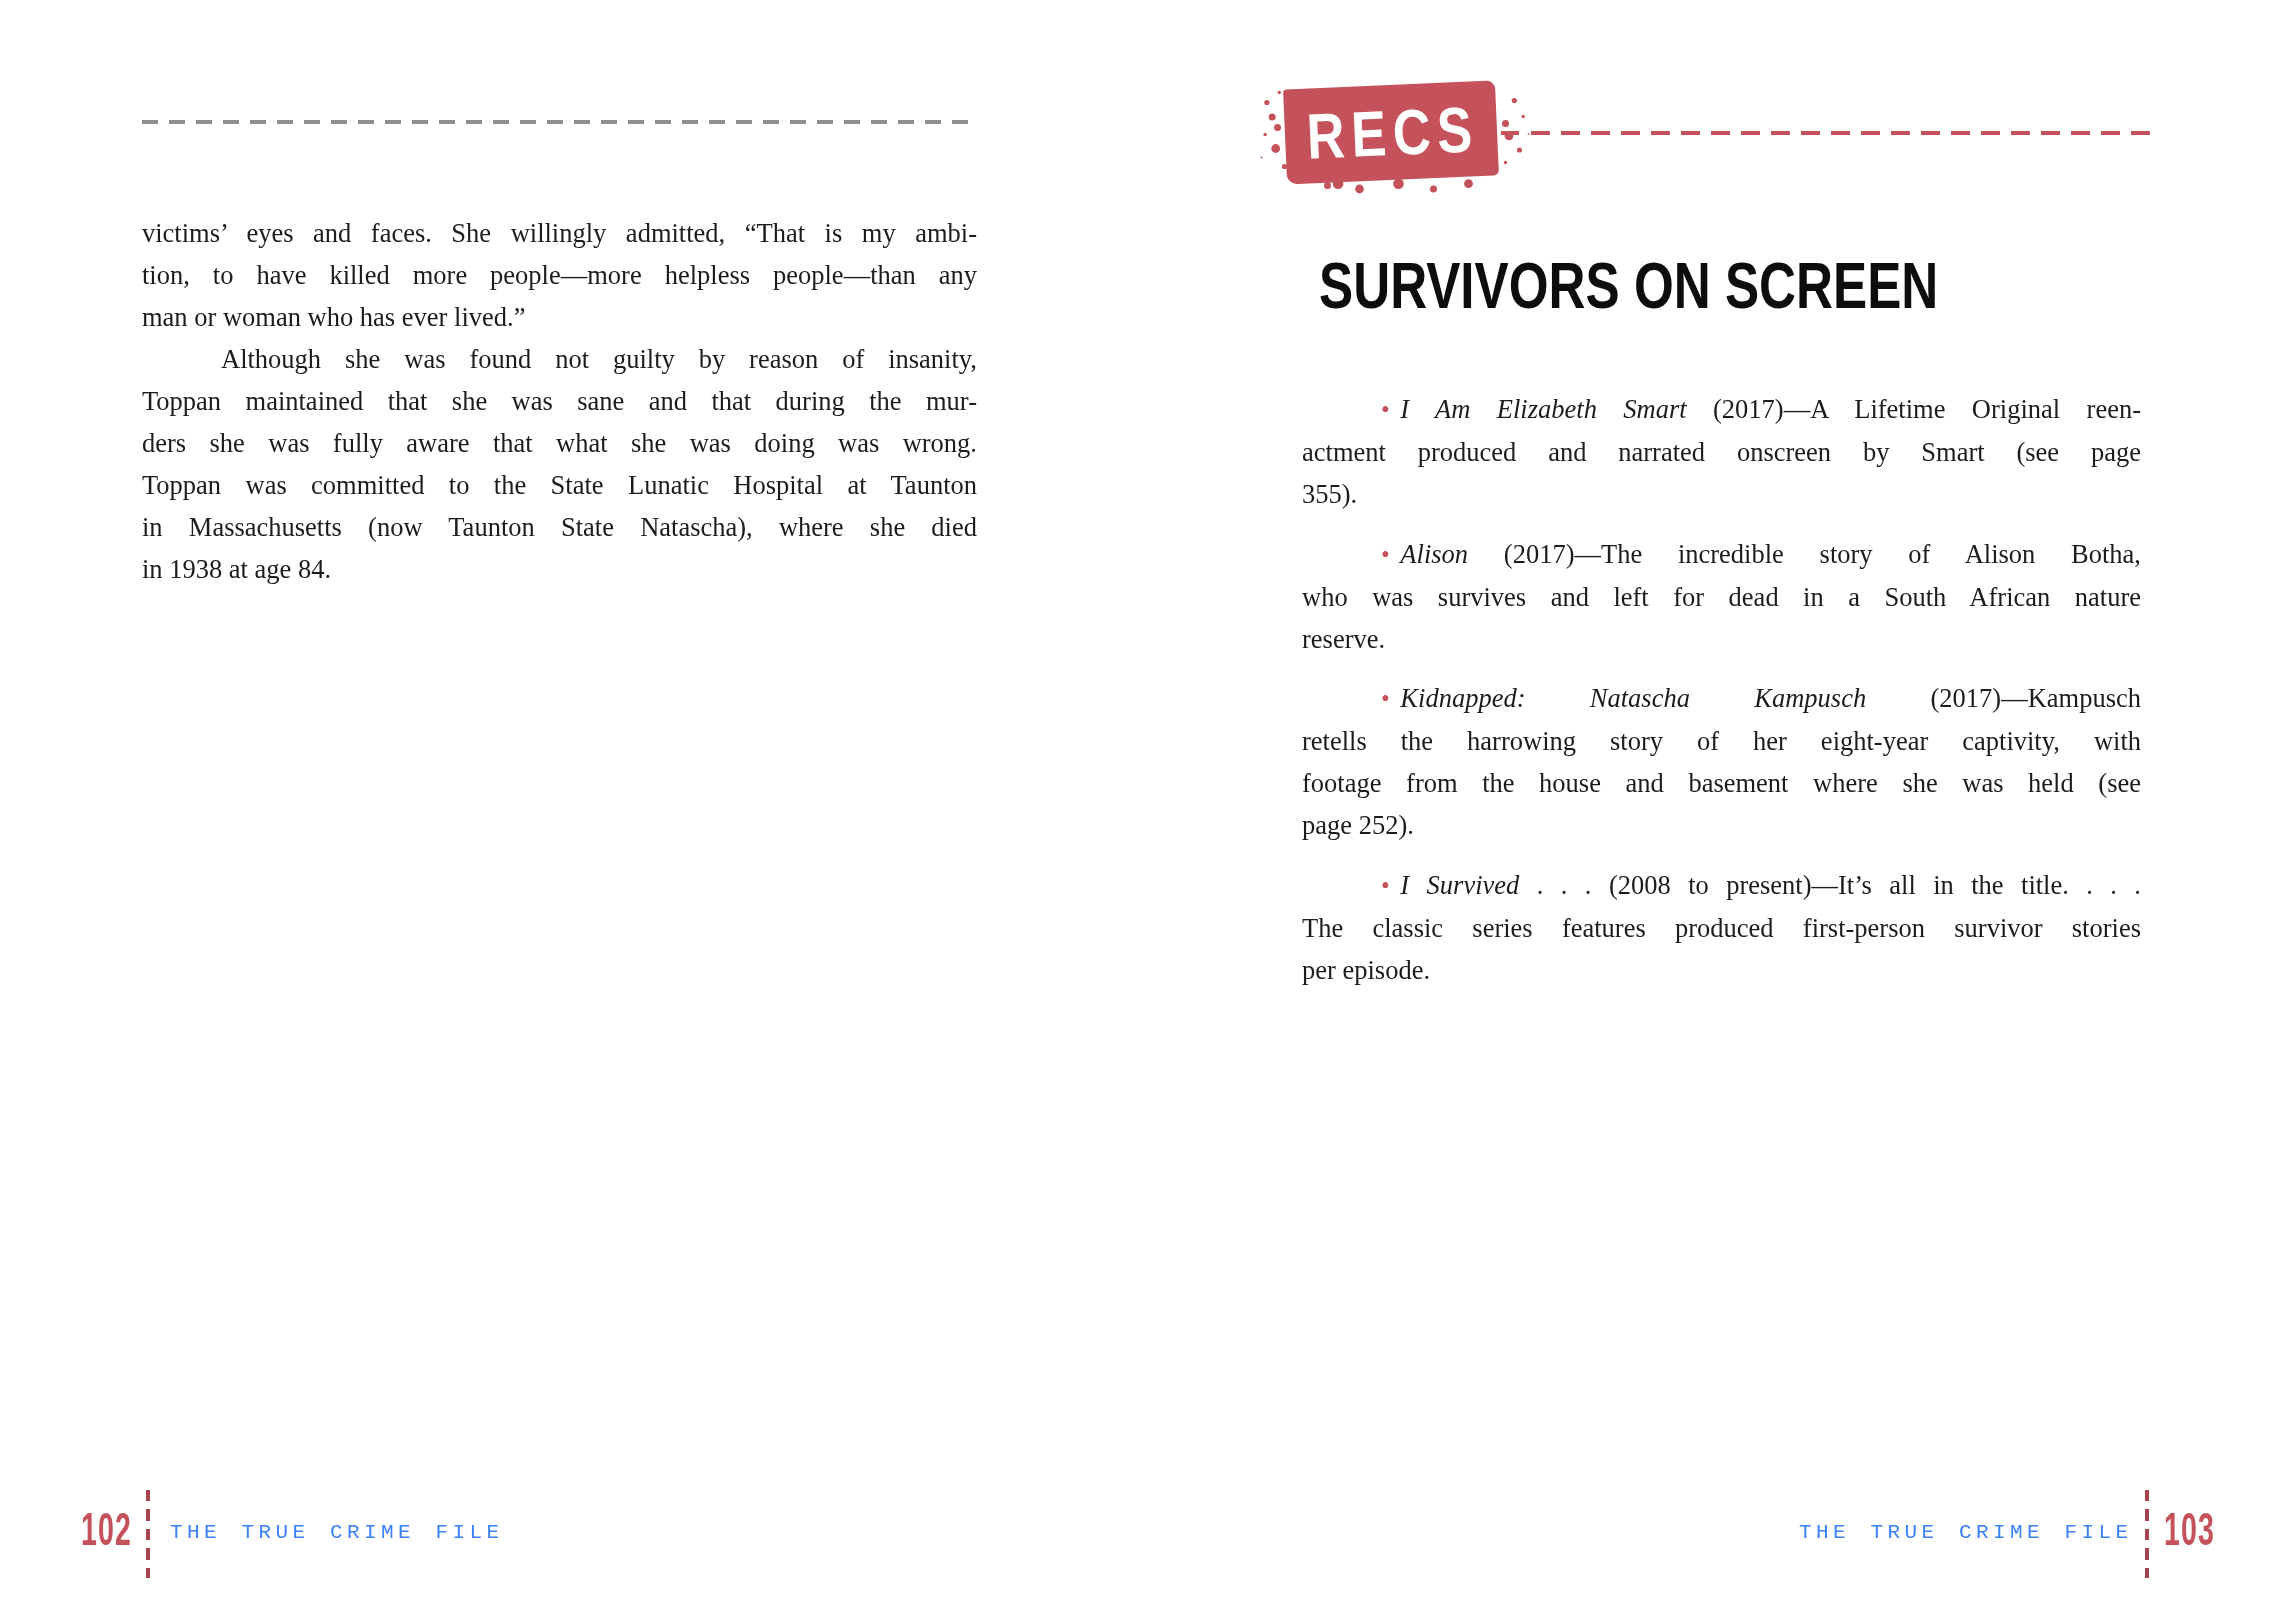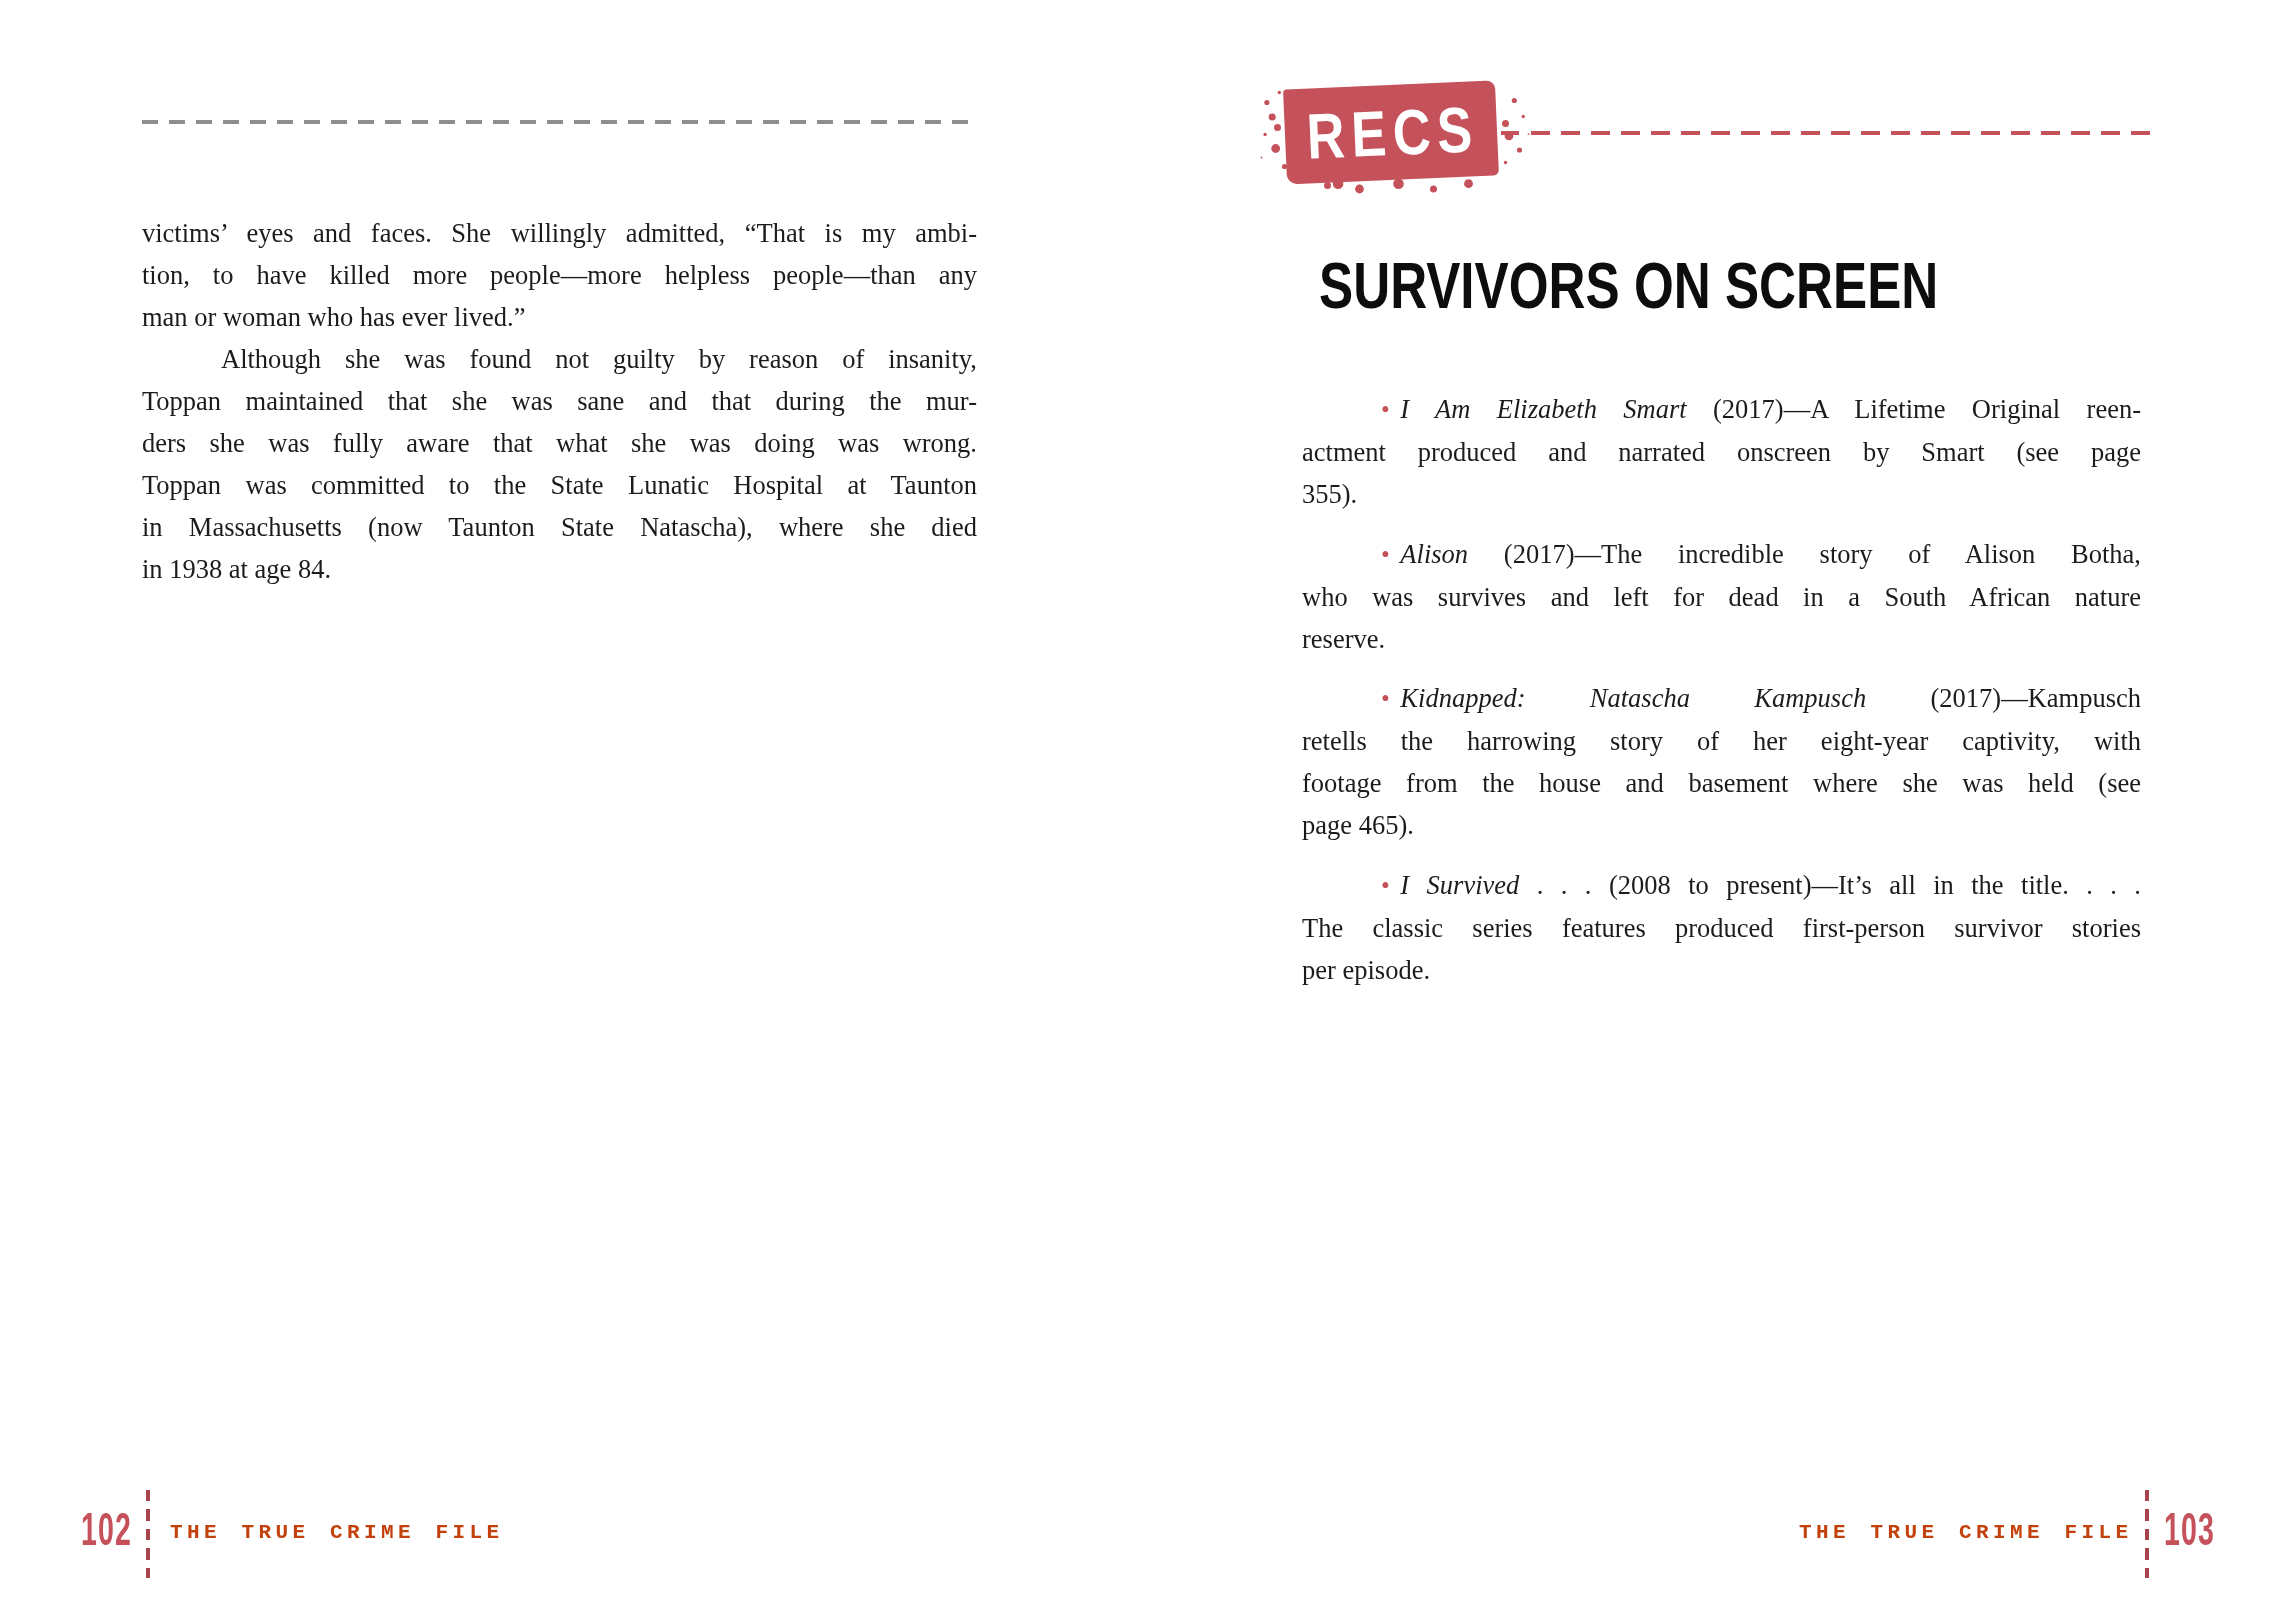--- a/index.html
+++ b/index.html
@@ -76,23 +76,23 @@
     position:absolute;font-family:"Liberation Sans",sans-serif;font-weight:bold;
     font-size:46px;line-height:46px;color:var(--accent-red);
     transform:scaleX(0.62);transform-origin:left top;letter-spacing:1.8px;
   }
   .vdash{
     position:absolute;width:4.4px;height:88px;top:1490px;
     background:repeating-linear-gradient(to bottom,var(--footer-dash-red) 0 11.5px,transparent 11.5px 19.4px);
   }
   .runhead{
     position:absolute;top:1522px;
-    font-family:"Liberation Mono",monospace;font-weight:bold;
+    font-family:"Liberation Mono",monospace;font-weight:normal;
     font-size:21px;line-height:21px;letter-spacing:4.4px;word-spacing:3.5px;
-    color:#c2410c;white-space:nowrap;
+    color:#3b82f6;white-space:nowrap;
   }
   #pagenum-left{left:81px;top:1506px;}
   #vdash-left{left:146px;}
   #runhead-left{left:170px;}
   #runhead-right{left:1799px;}
   #vdash-right{left:2145px;}
   #pagenum-right{left:2164px;top:1506px;}
 </style>
 </head>
 <body>
@@ -135,21 +135,21 @@
       </div>
       <div class="para">
         <div class="line indent"><span class="blt">•</span><em>Alison</em> (2017)—The incredible story of Alison Botha,</div>
         <div class="line">who was survives and left for dead in a South African nature</div>
         <div class="line last">reserve.</div>
       </div>
       <div class="para">
         <div class="line indent"><span class="blt">•</span><em>Kidnapped: Natascha Kampusch</em> (2017)—Kampusch</div>
         <div class="line">retells the harrowing story of her eight-year captivity, with</div>
         <div class="line">footage from the house and basement where she was held (see</div>
-        <div class="line last">page 465).</div>
+        <div class="line last">page 252).</div>
       </div>
       <div class="para">
         <div class="line indent"><span class="blt">•</span><em>I Survived</em> . . . (2008 to present)—It’s all in the title. . . .</div>
         <div class="line">The classic series features produced first-person survivor stories</div>
         <div class="line last">per episode.</div>
       </div>
     </div>
 
   <span class="pagenum" id="pagenum-left">102</span>
   <span class="vdash" id="vdash-left"></span>

